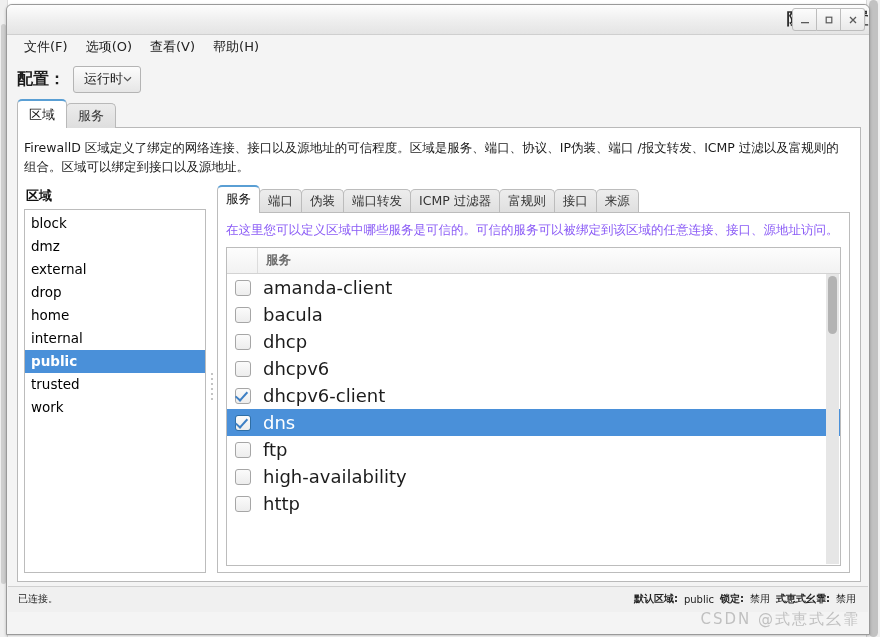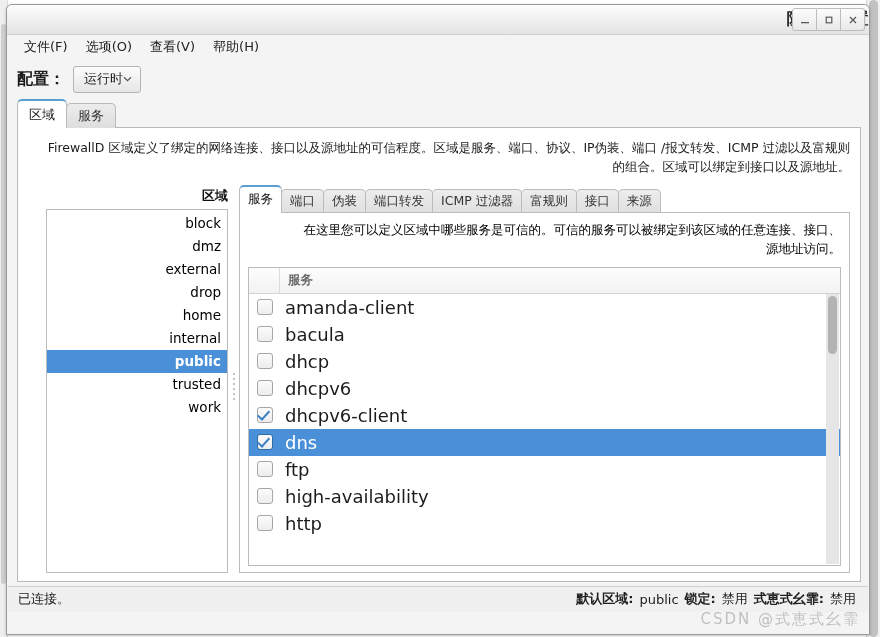--- a/index.html
+++ b/index.html
@@ -126,22 +126,22 @@
     background: #ffffff;
     color: #111;
     border-color: #b9b9b9;
     border-top: 2px solid #5a9fd4;
     position: relative; z-index: 3;
   }
   .nb-body {
     background: #ffffff;
     border: 1px solid #b9b9b9;
     margin-top: -1px;
-    padding: 8px 10px 8px 28px;
-    position: relative; z-index: 1; text-align: right;
+    padding: 8px 10px 8px 6px;
+    position: relative; z-index: 1;
   }
   .desc {
     font-size: 12.5px; color: #1a1a1a; line-height: 1.55;
     margin: 2px 0 10px 0;
   }
 
   
   .split { display: flex; align-items: stretch; height: 386px; }
   .left-pane { width: 182px; flex: 0 0 182px; display: flex; flex-direction: column; }
   .pane-title { font-size: 13px; font-weight: bold; color: #111; margin: 0 0 4px 2px; }
@@ -186,21 +186,21 @@
   }
   .inner-body {
     flex: 1;
     background: #ffffff;
     border: 1px solid #bcbcbc;
     margin-top: -1px;
     padding: 7px 8px 6px 8px;
     display: flex; flex-direction: column;
     position: relative; z-index: 1;
   }
-  .inner-desc { font-size: 12.5px; color: #000000; line-height: 1.55; margin-bottom: 8px; margin-left: 48px; }
+  .inner-desc { font-size: 12.5px; color: #8b5cf6; line-height: 1.55; margin-bottom: 8px; }
 
   
   .treewrap {
     flex: 1;
     border: 1px solid #bcbcbc;
     background: #ffffff;
     display: flex; flex-direction: column;
     overflow: hidden;
     position: relative;
   }
@@ -244,21 +244,21 @@
   }
 
   
   .statusbar {
     flex: 0 0 25px;
     margin: 4px 1px 0 1px;
     background: #f0f0f0;
     border-top: 1px solid #d0d0d0;
     display: flex; align-items: center;
     padding: 0 10px;
-    font-size: 13px; color: #222;
+    font-size: 10px; color: #222;
     position: relative;
   }
   .status-left { }
   .status-right {
     position: absolute; right: 12px; top: 0; bottom: 0;
     display: flex; align-items: center; gap: 6px;
     white-space: nowrap;
   }
   .status-right b { font-weight: bold; }
   .status-right .val { font-weight: normal; }

